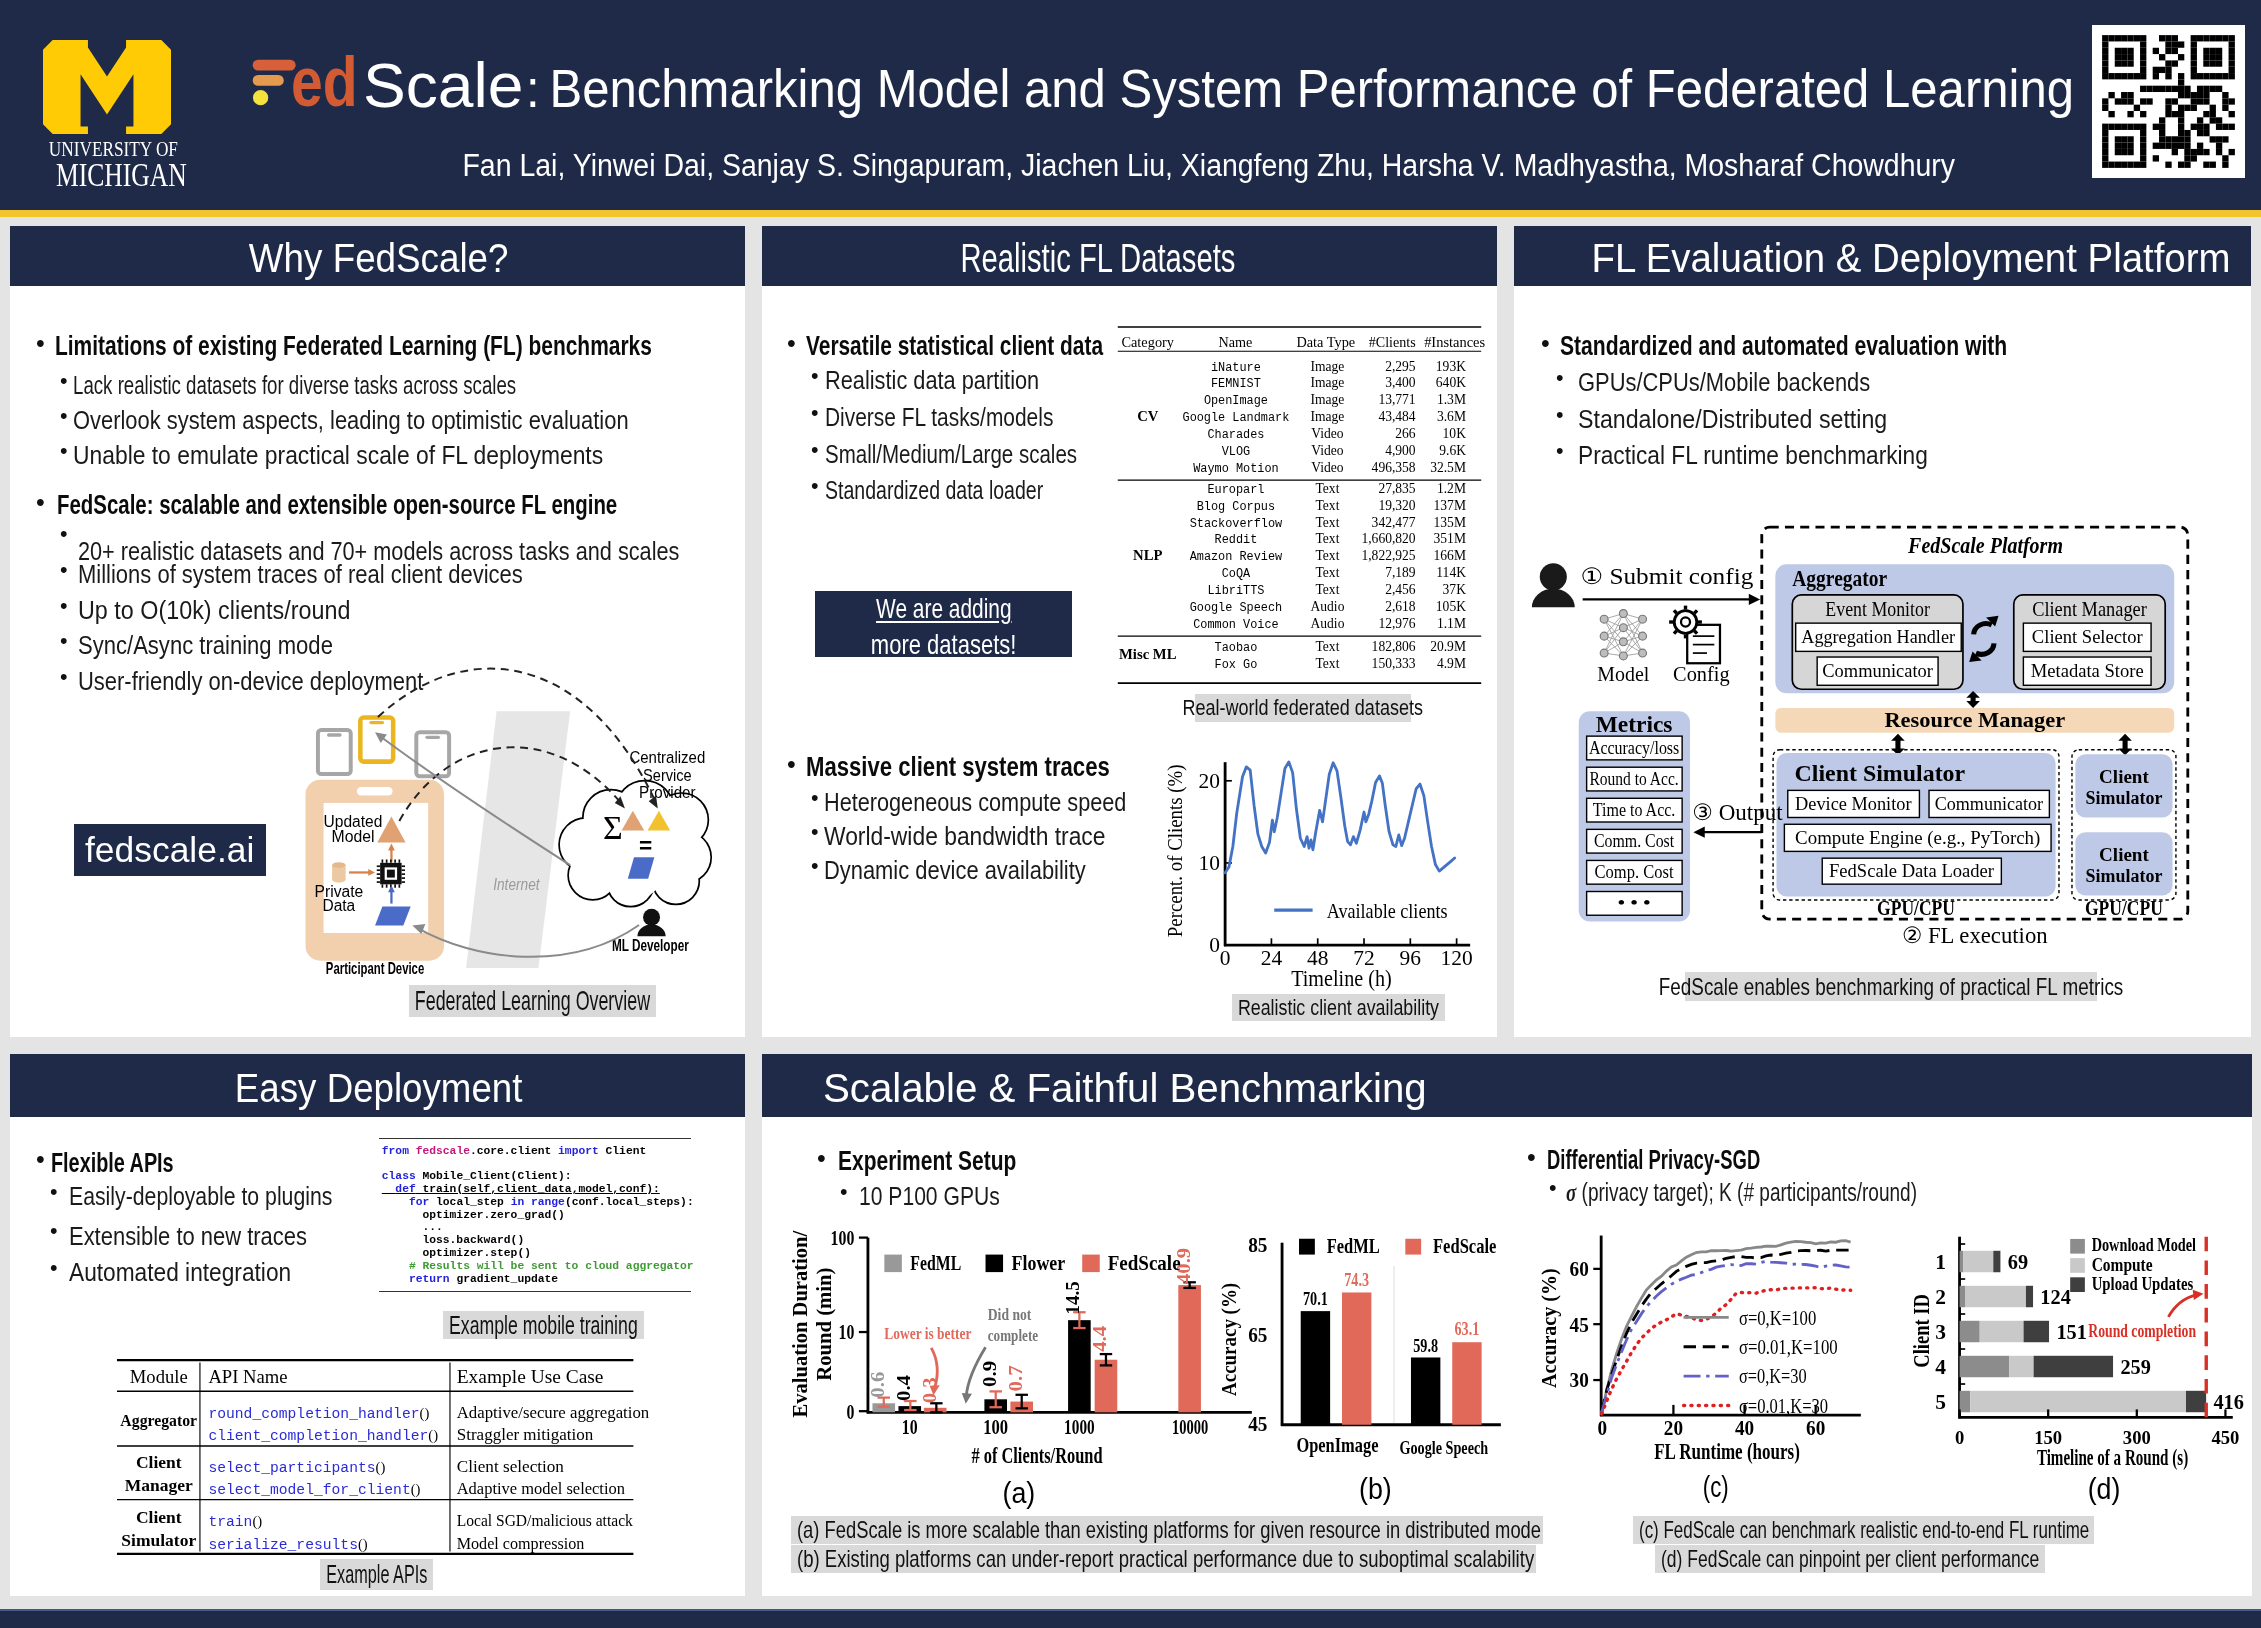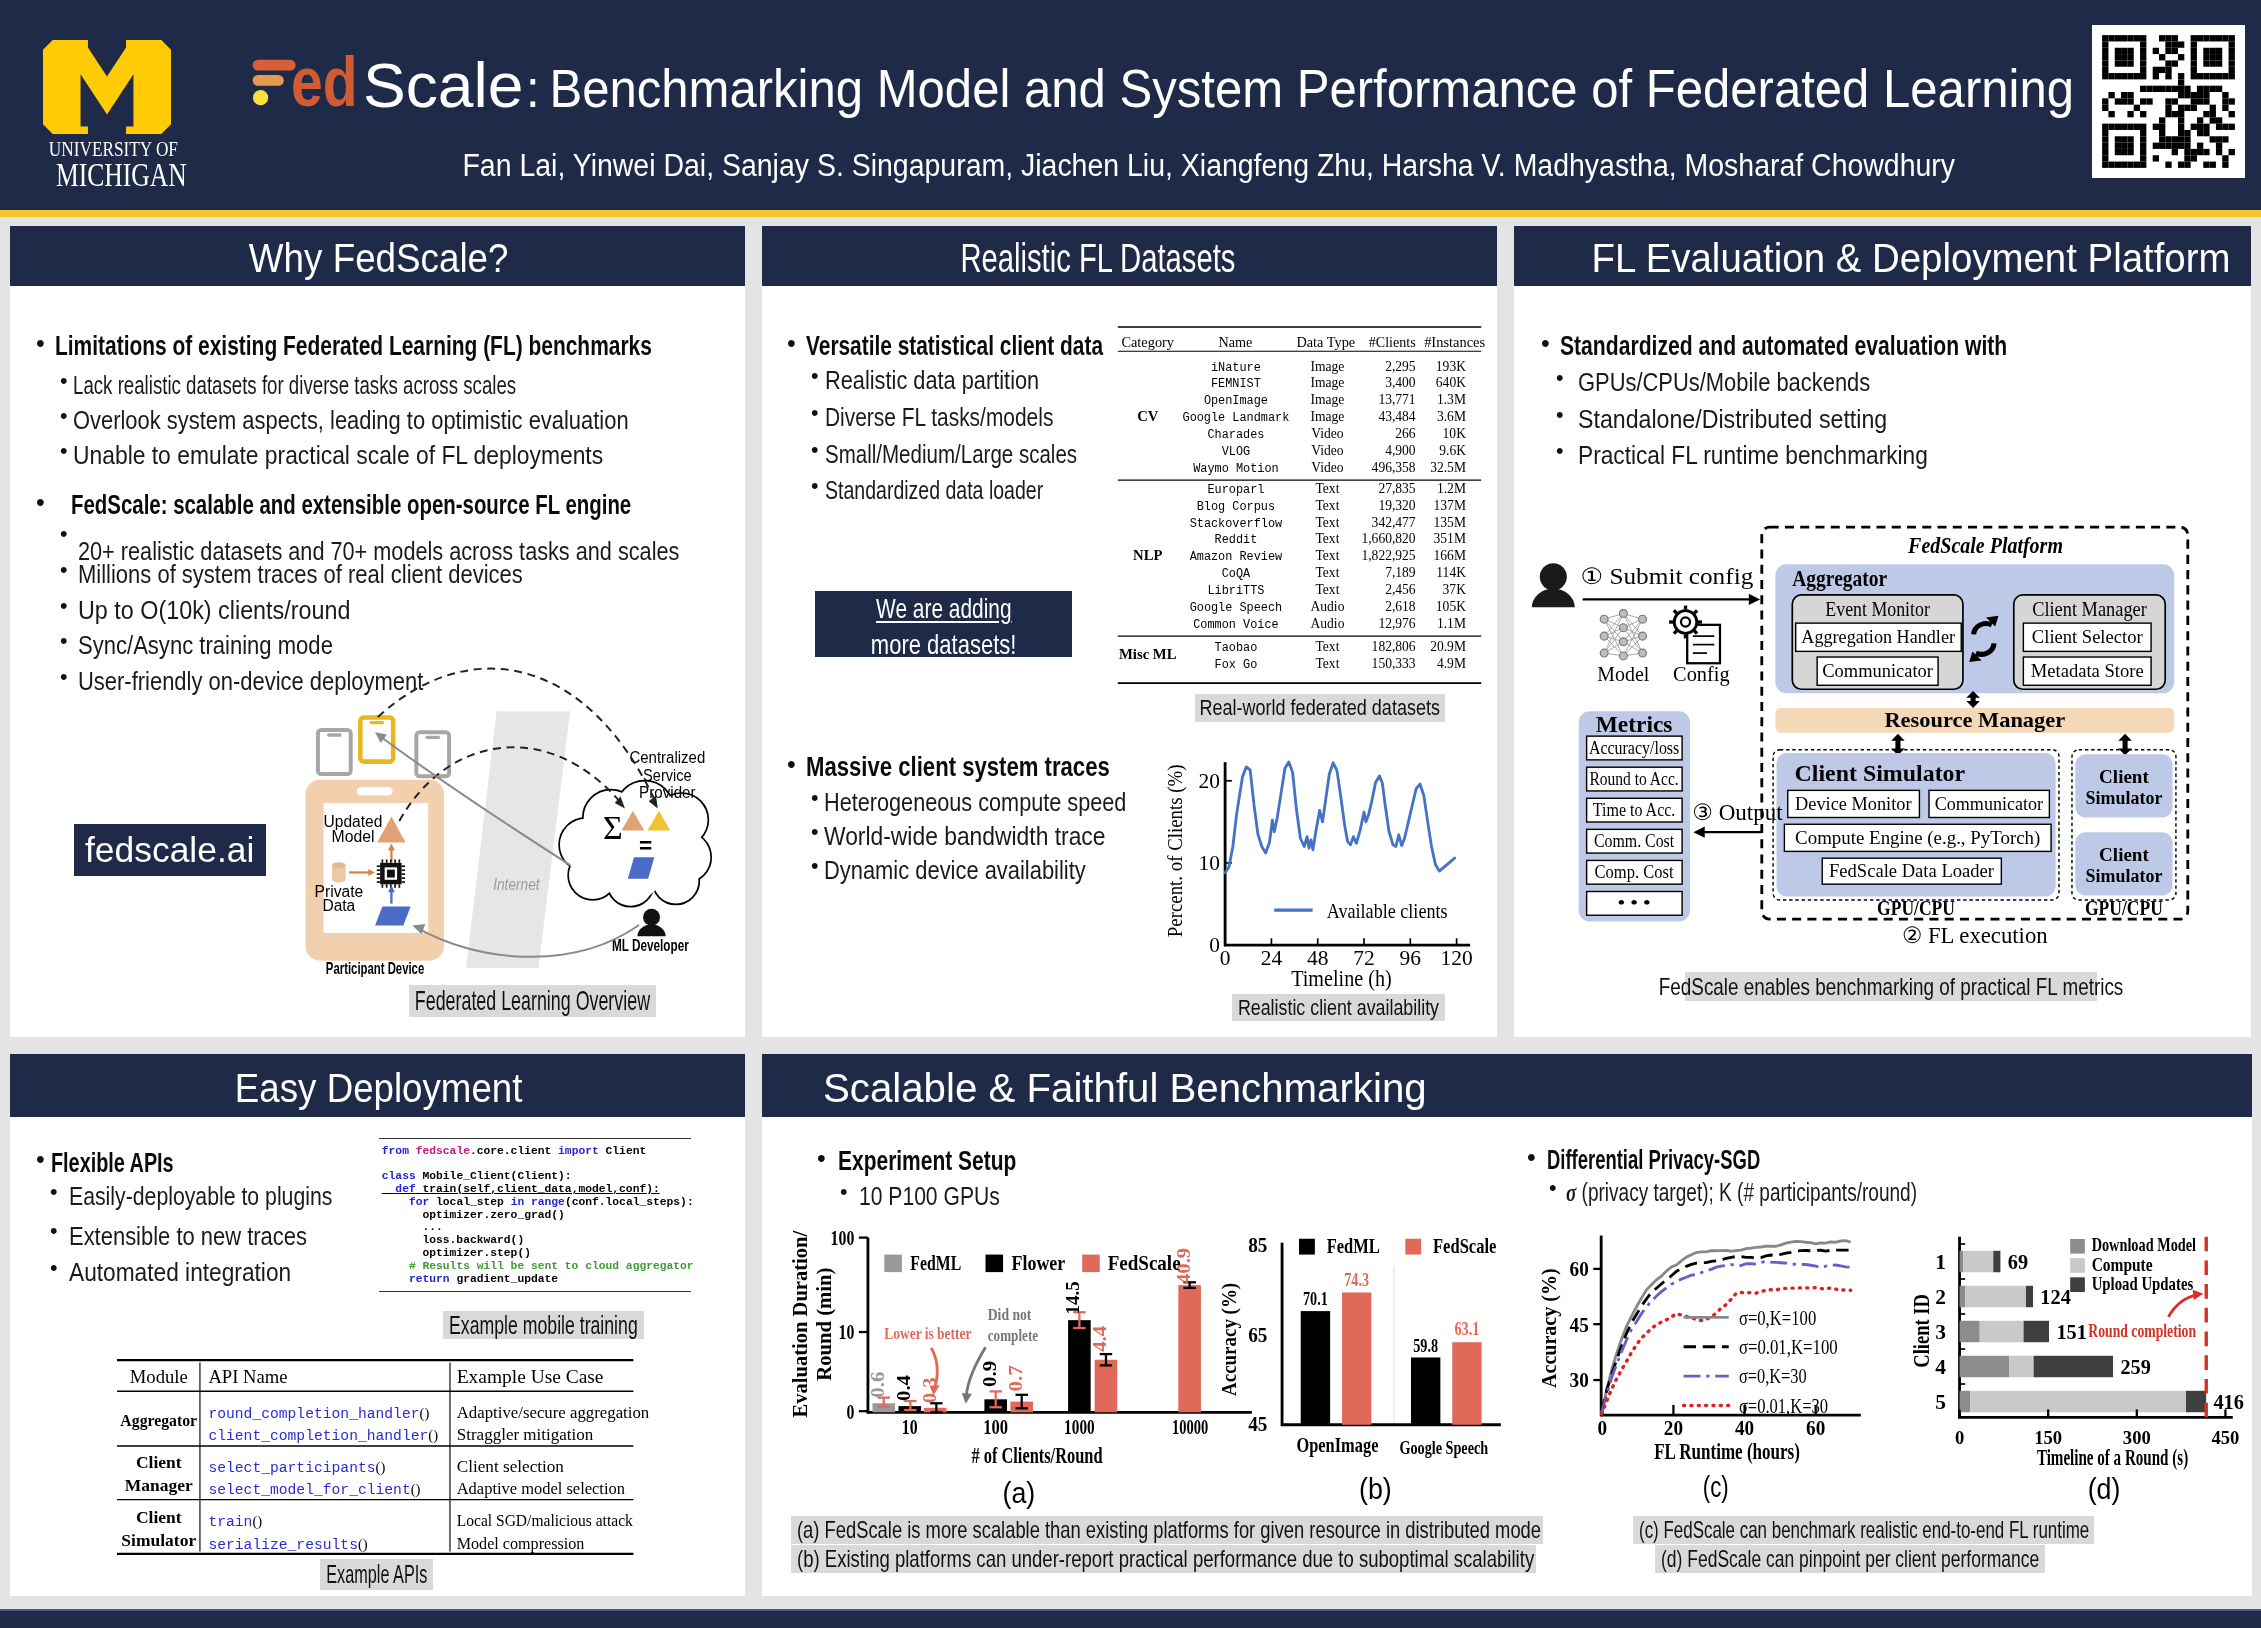--- a/index.html
+++ b/index.html
@@ -277,21 +277,21 @@
 <div class="ttl" style="left:823px;top:1065px;text-align:left;"><span class="fit" style="transform-origin: left center; transform: scaleX(0.981);">Scalable &amp; Faithful Benchmarking</span></div>
 <div class="abs" style="left:36px;top:329px;font-size:25px;color:#111;">•</div>
 <div class="abs" style="left:55px;top:331px;"><span class="fit b" style="font-size: 27px; color: rgb(11, 11, 11); transform-origin: left center; transform: scaleX(0.7755);">Limitations of existing Federated Learning (FL) benchmarks</span></div>
 <div class="abs" style="left:60px;top:369px;font-size:21.5px;color:#111;">•</div>
 <div class="abs" style="left:73px;top:370px;"><span class="fit" style="font-size: 26px; color: rgb(26, 26, 26); transform-origin: left center; transform: scaleX(0.7182);">Lack realistic datasets for diverse tasks across scales</span></div>
 <div class="abs" style="left:60px;top:404px;font-size:21.5px;color:#111;">•</div>
 <div class="abs" style="left:73px;top:405px;"><span class="fit" style="font-size: 26px; color: rgb(26, 26, 26); transform-origin: left center; transform: scaleX(0.8431);">Overlook system aspects, leading to optimistic evaluation</span></div>
 <div class="abs" style="left:60px;top:439px;font-size:21.5px;color:#111;">•</div>
 <div class="abs" style="left:73px;top:440px;"><span class="fit" style="font-size: 26px; color: rgb(26, 26, 26); transform-origin: left center; transform: scaleX(0.879);">Unable to emulate practical scale of FL deployments</span></div>
 <div class="abs" style="left:36px;top:488px;font-size:25px;color:#111;">•</div>
-<div class="abs" style="left:71px;top:490px;"><span class="fit b" style="font-size: 27px; color: rgb(11, 11, 11); transform-origin: left center; transform: scaleX(0.7563);">FedScale: scalable and extensible open-source FL engine</span></div>
+<div class="abs" style="left:57px;top:490px;"><span class="fit b" style="font-size: 27px; color: rgb(11, 11, 11); transform-origin: left center; transform: scaleX(0.7563);">FedScale: scalable and extensible open-source FL engine</span></div>
 <div class="abs" style="left:60px;top:522px;font-size:21.5px;color:#111;">•</div>
 <div class="abs" style="left:78px;top:536px;"><span class="fit" style="font-size: 26px; color: rgb(26, 26, 26); transform-origin: left center; transform: scaleX(0.8339);">20+ realistic datasets and 70+ models across tasks and scales</span></div>
 <div class="abs" style="left:60px;top:558px;font-size:21.5px;color:#111;">•</div>
 <div class="abs" style="left:78px;top:559px;"><span class="fit" style="font-size: 26px; color: rgb(26, 26, 26); transform-origin: left center; transform: scaleX(0.8457);">Millions of system traces of real client devices</span></div>
 <div class="abs" style="left:60px;top:594px;font-size:21.5px;color:#111;">•</div>
 <div class="abs" style="left:78px;top:595px;"><span class="fit" style="font-size: 26px; color: rgb(26, 26, 26); transform-origin: left center; transform: scaleX(0.8977);">Up to O(10k) clients/round</span></div>
 <div class="abs" style="left:60px;top:629px;font-size:21.5px;color:#111;">•</div>
 <div class="abs" style="left:78px;top:630px;"><span class="fit" style="font-size: 26px; color: rgb(26, 26, 26); transform-origin: left center; transform: scaleX(0.848);">Sync/Async training mode</span></div>
 <div class="abs" style="left:60px;top:665px;font-size:21.5px;color:#111;">•</div>
 <div class="abs" style="left:78px;top:666px;"><span class="fit" style="font-size: 26px; color: rgb(26, 26, 26); transform-origin: left center; transform: scaleX(0.8444);">User-friendly on-device deployment</span></div>
@@ -335,21 +335,21 @@
 <div class="abs" style="left:859px;top:1181px;"><span class="fit" style="font-size: 26px; color: rgb(26, 26, 26); transform-origin: left center; transform: scaleX(0.8115);">10 P100 GPUs</span></div>
 <div class="abs" style="left:1527px;top:1143px;font-size:25px;color:#111;">•</div>
 <div class="abs" style="left:1547px;top:1145px;"><span class="fit b" style="font-size: 27px; color: rgb(11, 11, 11); transform-origin: left center; transform: scaleX(0.6831);">Differential Privacy-SGD</span></div>
 <div class="abs" style="left:1549px;top:1176px;font-size:21.5px;color:#111;">•</div>
 <div class="abs" style="left:1566px;top:1177px;"><span class="fit" style="font-size: 26px; color: rgb(26, 26, 26); transform-origin: left center; transform: scaleX(0.7323);"><span class="ser" style="font-style:italic;font-weight:bold;">σ</span>&nbsp;(privacy target); K (# participants/round)</span></div>
 <div class="abs navy ctr" style="left:74px;top:824px;width:192px;height:52px;line-height:52px;"><span class="fit" style="font-size: 35px; color: rgb(255, 255, 255); transform-origin: center center; transform: scaleX(1.0121);">fedscale.ai</span></div>
 <div class="abs navy ctr" style="left:815px;top:591px;width:257px;height:66px;padding-top:3.4px;line-height:29px;"><span class="fit" style="font-size: 28px; color: rgb(255, 255, 255); text-decoration: underline; text-underline-offset: 3.4px; transform-origin: center center; transform: scaleX(0.7462);">We are adding</span><br><span class="fit" style="font-size: 28px; color: rgb(255, 255, 255); text-decoration: underline; text-underline-offset: 3.4px; transform-origin: center center; transform: scaleX(0.7862);">more datasets!</span></div>
 <div class="cap" style="left:409px;top:985px;width:247px;height:32px;">
     <span class="fit" style="font-size: 28px; transform-origin: center center; transform: scaleX(0.6376);">Federated Learning Overview</span>
   </div>
-<div class="cap" style="left:1195px;top:694px;width:250px;height:28px;">
+<div class="cap" style="left:1195px;top:694px;width:216px;height:28px;">
     <span class="fit" style="font-size: 22.6px; transform-origin: center center; transform: scaleX(0.7983);">Real-world federated datasets</span>
   </div>
 <div class="cap" style="left:1232px;top:994px;width:213px;height:27px;">
     <span class="fit" style="font-size: 22.6px; transform-origin: center center; transform: scaleX(0.7888);">Realistic client availability</span>
   </div>
 <div class="cap" style="left:1685px;top:972px;width:412px;height:29px;">
     <span class="fit" style="font-size: 24px; transform-origin: center center; transform: scaleX(0.7873);">FedScale enables benchmarking of practical FL metrics</span>
   </div>
 <div class="cap" style="left:443px;top:1311px;width:201px;height:28px;">
     <span class="fit" style="font-size: 25px; transform-origin: center center; transform: scaleX(0.707);">Example mobile training</span>

